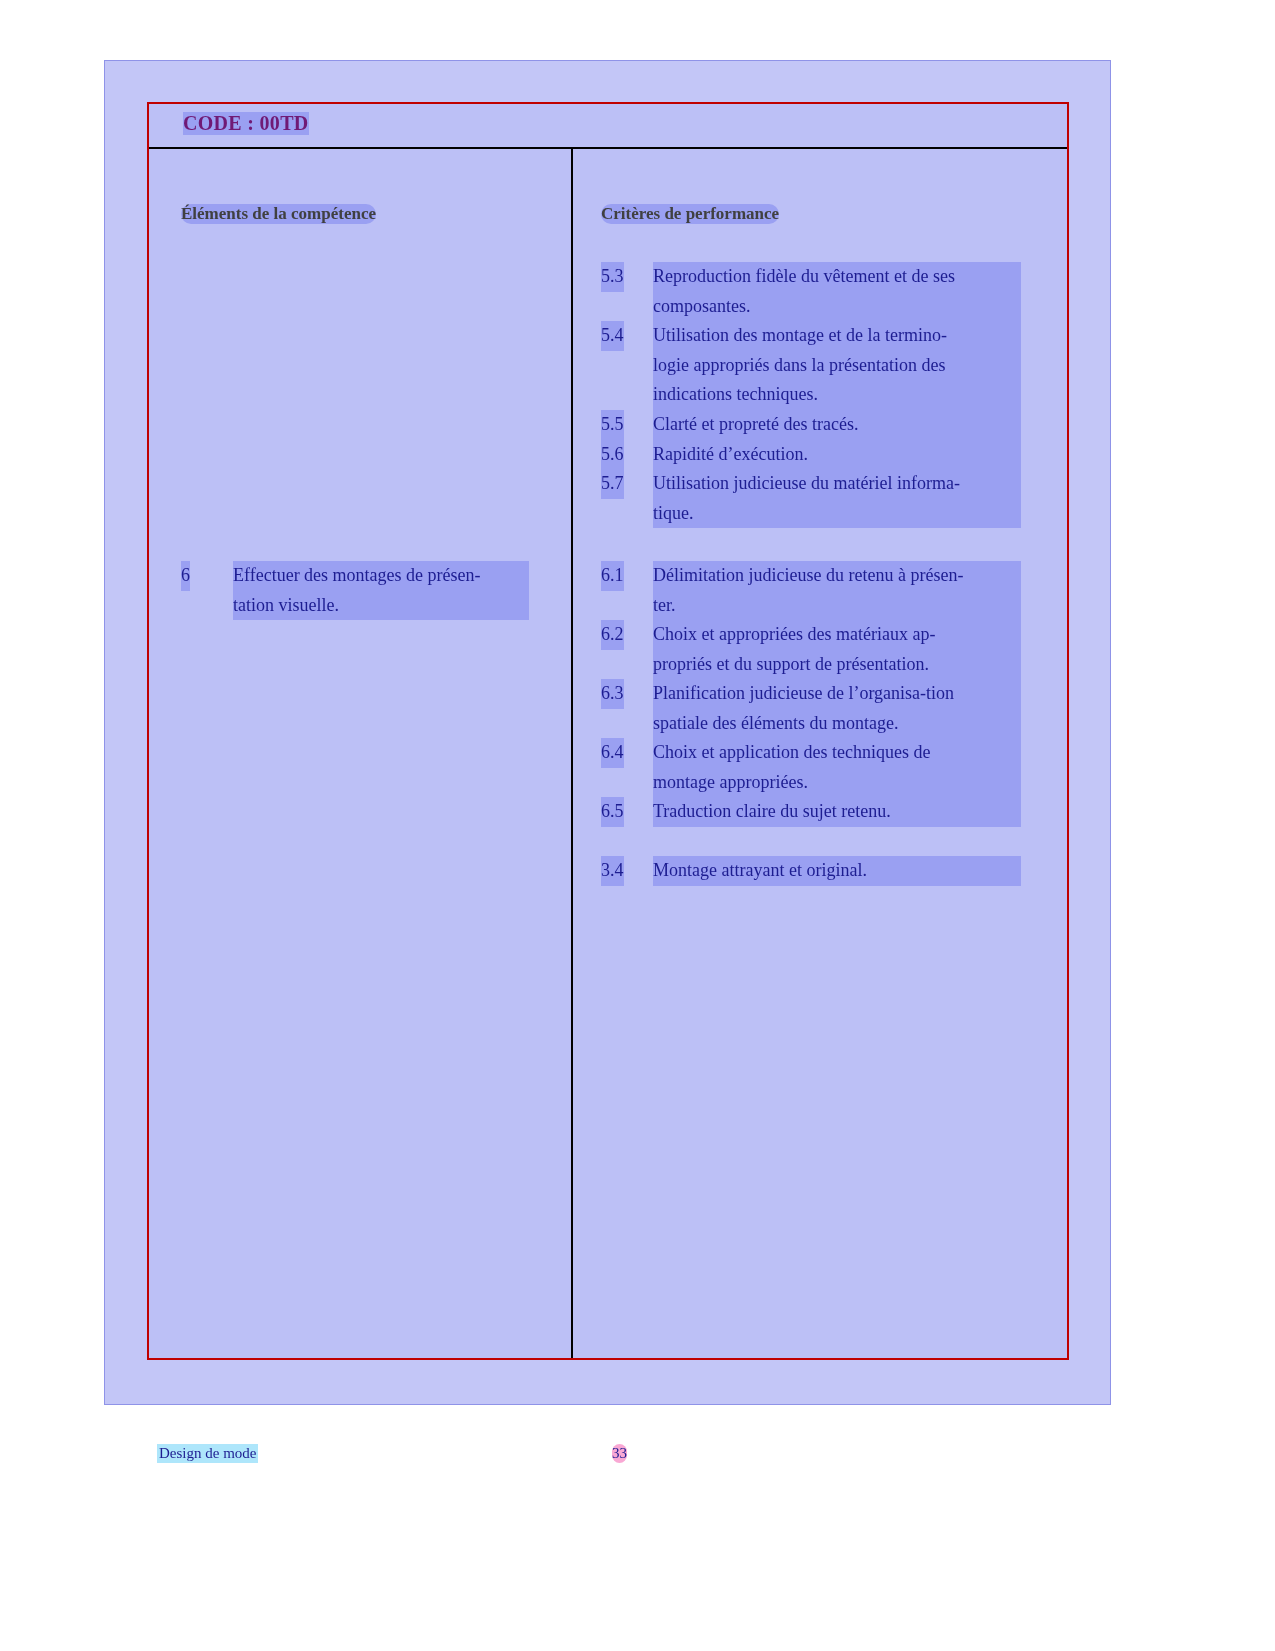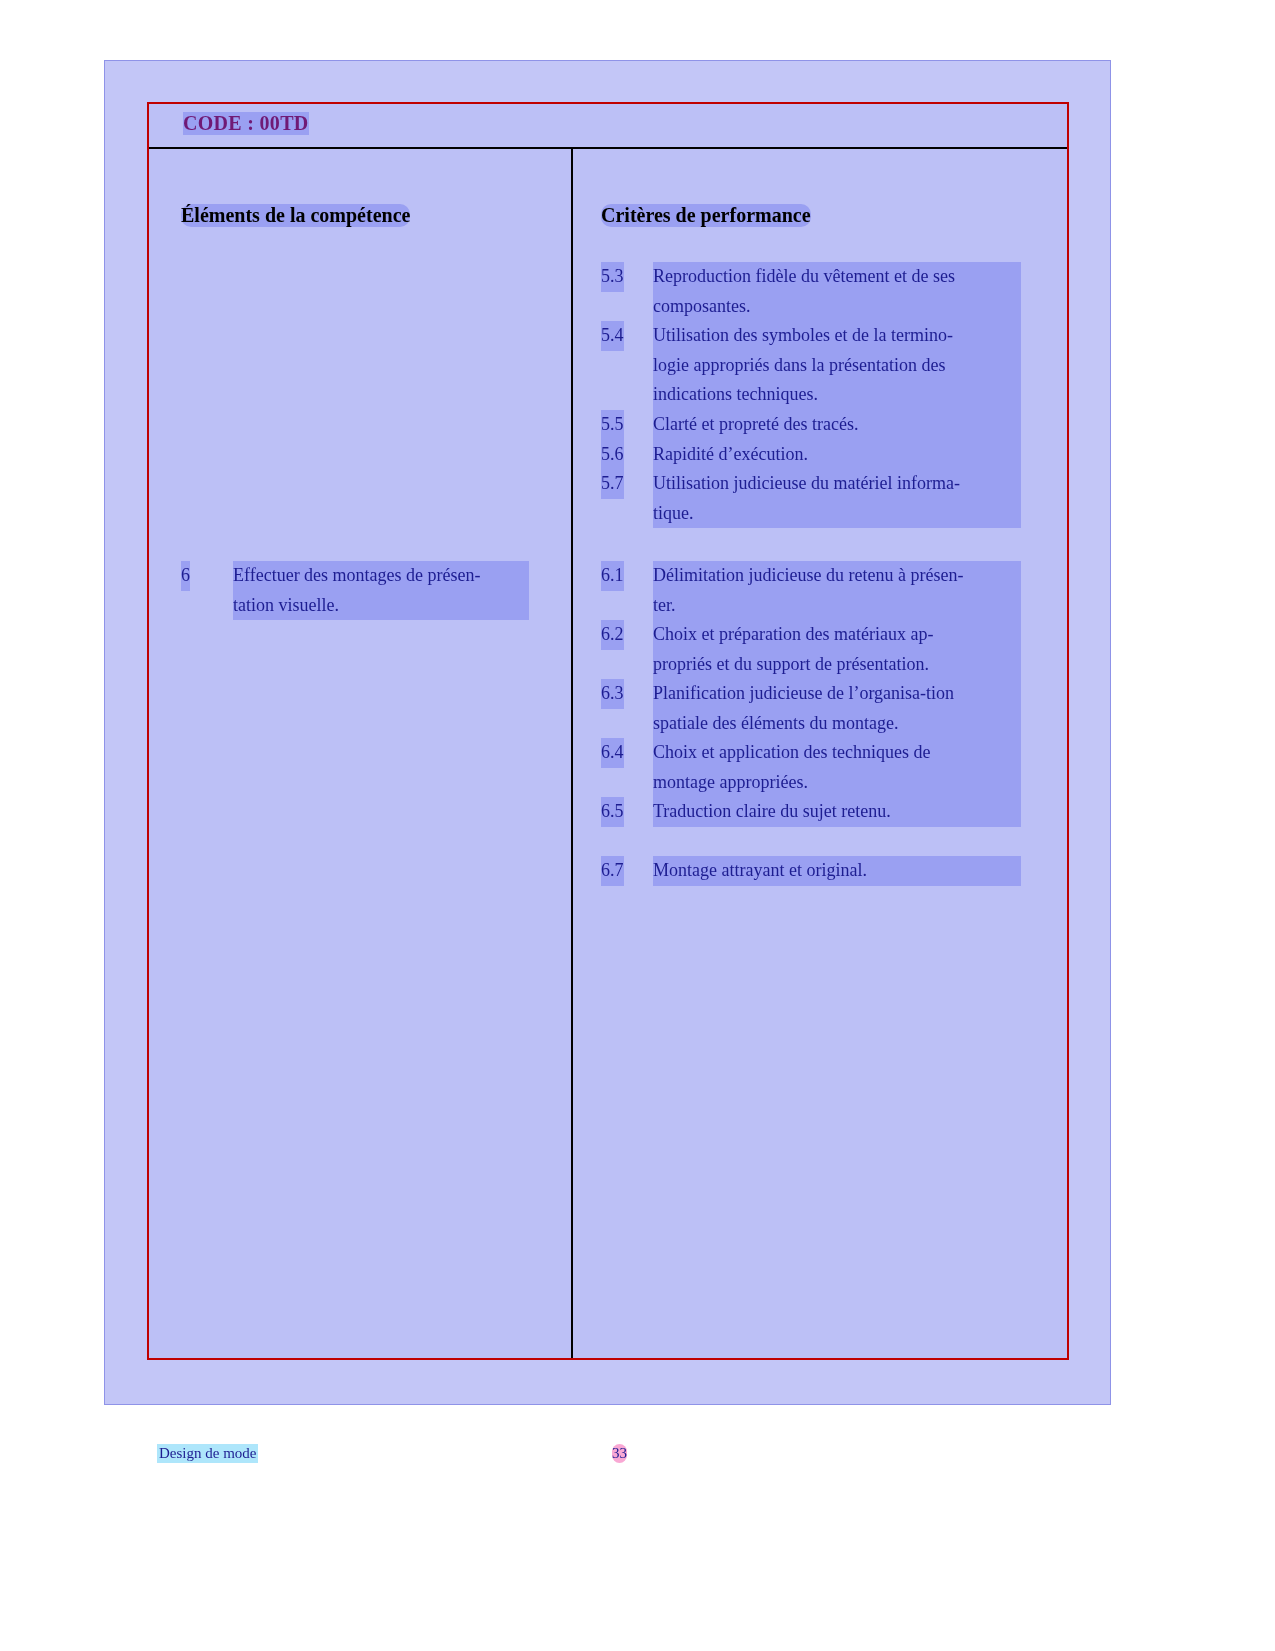--- a/index.html
+++ b/index.html
@@ -75,23 +75,23 @@
 
   .col-right {
     flex: 1;
     position: relative;
     box-sizing: border-box;
   }
 
   .col-head {
     position: absolute;
     top: 55px;
-    font-size: 20px;
+    font-size: 17px;
     font-weight: bold;
-    color: #000000;
+    color: #404040;
     background: #9aa0f2;
     white-space: nowrap;
     border-radius: 10px;
   }
   .col-head.left { left: 32px; }
   .col-head.right { left: 28px; }
 
   .entry {
     position: absolute;
     font-size: 18px;
@@ -194,21 +194,21 @@
           <span class="num">5.3</span>
           <span class="txt">
             <span class="line">Reproduction fidèle du vêtement et de ses</span>
             <span class="line">composantes.</span>
           </span>
         </div>
 
         <div class="entry crit" style="top:172px;">
           <span class="num">5.4</span>
           <span class="txt">
-            <span class="line">Utilisation des symboles et de la termino-</span>
+            <span class="line">Utilisation des montage et de la termino-</span>
             <span class="line">logie appropriés dans la présentation des</span>
             <span class="line">indications techniques.</span>
           </span>
         </div>
 
         <div class="entry crit" style="top:261px;">
           <span class="num">5.5</span>
           <span class="txt">
             <span class="line">Clarté et propreté des tracés.</span>
           </span>
@@ -233,21 +233,21 @@
           <span class="num">6.1</span>
           <span class="txt">
             <span class="line">Délimitation judicieuse du retenu à présen-</span>
             <span class="line">ter.</span>
           </span>
         </div>
 
         <div class="entry crit" style="top:471px;">
           <span class="num">6.2</span>
           <span class="txt">
-            <span class="line">Choix et préparation des matériaux ap-</span>
+            <span class="line">Choix et appropriées des matériaux ap-</span>
             <span class="line">propriés et du support de présentation.</span>
           </span>
         </div>
 
         <div class="entry crit" style="top:530px;">
           <span class="num">6.3</span>
           <span class="txt">
             <span class="line">Planification judicieuse de l’organisa-tion</span>
             <span class="line">spatiale des éléments du montage.</span>
           </span>
@@ -263,21 +263,21 @@
 
         <div class="entry crit" style="top:648px;">
           <span class="num">6.5</span>
           <span class="txt">
             <span class="line">Traduction claire du sujet retenu.</span>
           </span>
         </div>
 
 
         <div class="entry crit" style="top:707px;">
-          <span class="num">6.7</span>
+          <span class="num">3.4</span>
           <span class="txt">
             <span class="line">Montage attrayant et original.</span>
           </span>
         </div>
 
       </div>
     </div>
   </div>
 </div>
 

